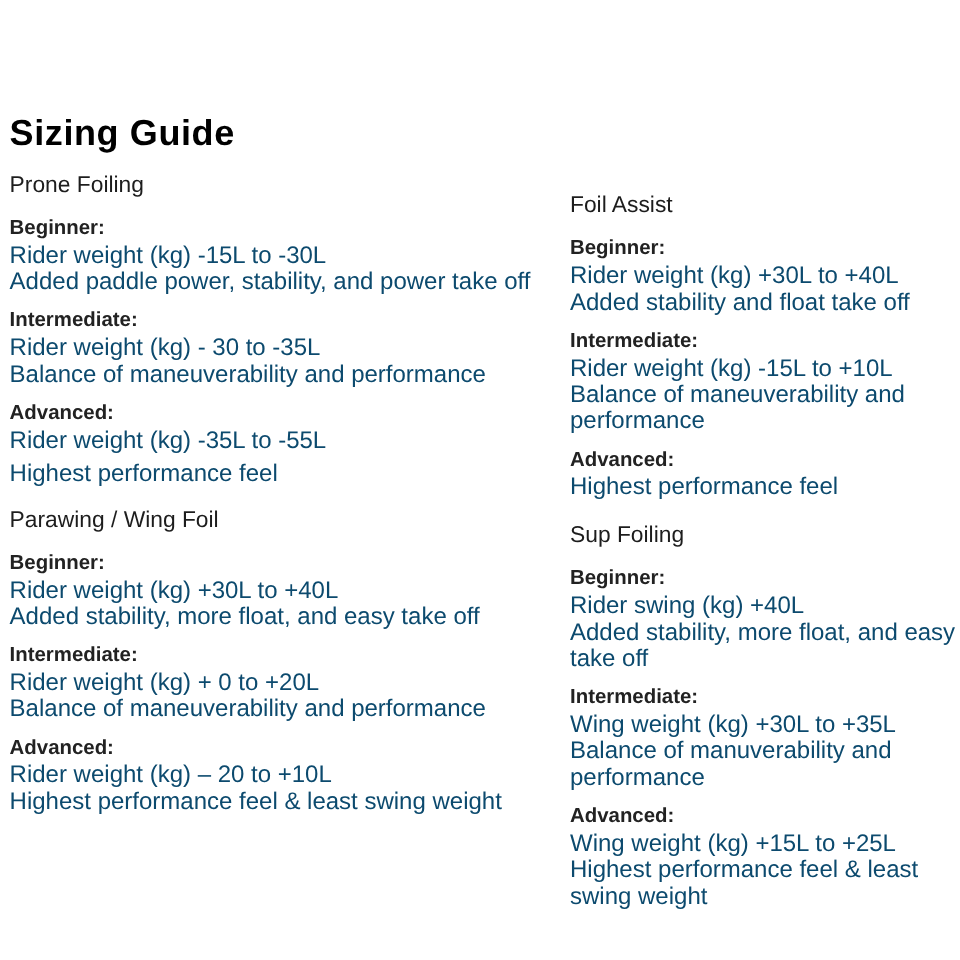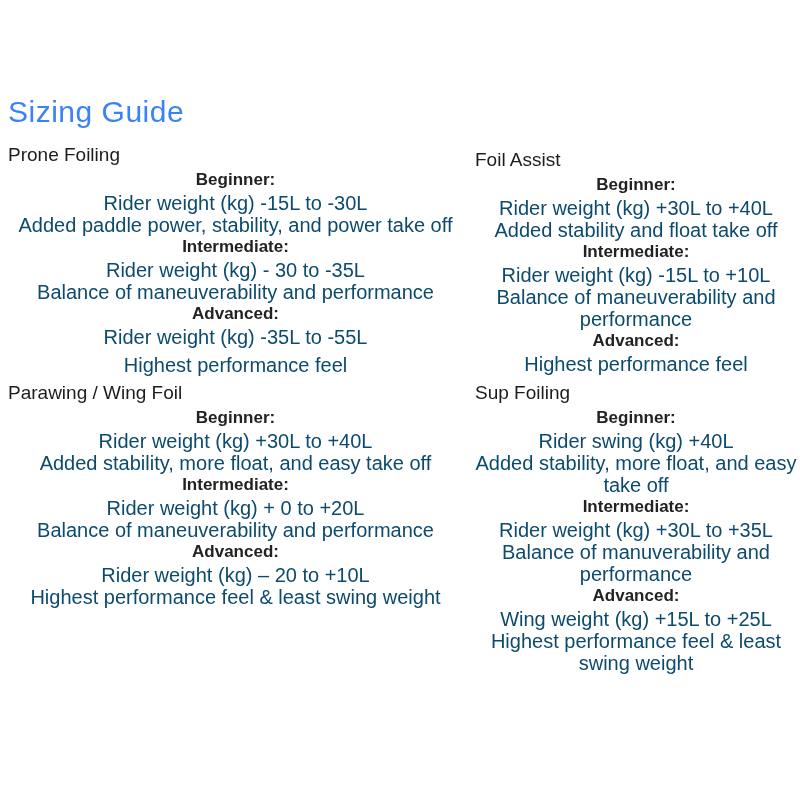--- a/index.html
+++ b/index.html
@@ -25,39 +25,39 @@
   }
   .col-right {
     left: 475px;
     width: 322px;
     padding-top: 142px;
   }
   .page-title {
     margin: 95px 0 0 0;
     font-size: 30px;
     line-height: 34px;
-    font-weight: 400;
+    font-weight: 700;
     letter-spacing: 0.5px;
-    color: #3b82f6;
+    color: #000000;
   }
   .section-title {
     margin: 12px 0 0 0;
     font-size: 19px;
     line-height: 28px;
     font-weight: 500;
     color: #1d1d1d;
   }
   .section-title.tight {
-    margin-top: 3px;
+    margin-top: 14px;
   }
   .col-right .section-title:first-child {
-    margin-top: 4px;
+    margin-top: 16px;
   }
   .level {
-    text-align: center;
+    margin-top: 10px;
   }
   .level-label {
     font-size: 17px;
     line-height: 21px;
     font-weight: 700;
     color: #222222;
     margin: 0 0 2px 0;
   }
   .line {
     font-size: 20px;
@@ -152,21 +152,21 @@
       <h2 class="section-title tight">Sup Foiling</h2>
 
       <div class="level">
         <div class="level-label">Beginner:</div>
         <p class="line">Rider swing (kg) +40L</p>
         <p class="line">Added stability, more float, and easy take off</p>
       </div>
 
       <div class="level">
         <div class="level-label">Intermediate:</div>
-        <p class="line">Rider weight (kg) +30L to +35L</p>
+        <p class="line">Wing weight (kg) +30L to +35L</p>
         <p class="line">Balance of manuverability and performance</p>
       </div>
 
       <div class="level">
         <div class="level-label">Advanced:</div>
         <p class="line">Wing weight (kg) +15L to +25L</p>
         <p class="line">Highest performance feel &amp; least swing weight</p>
       </div>
     </section>
 

